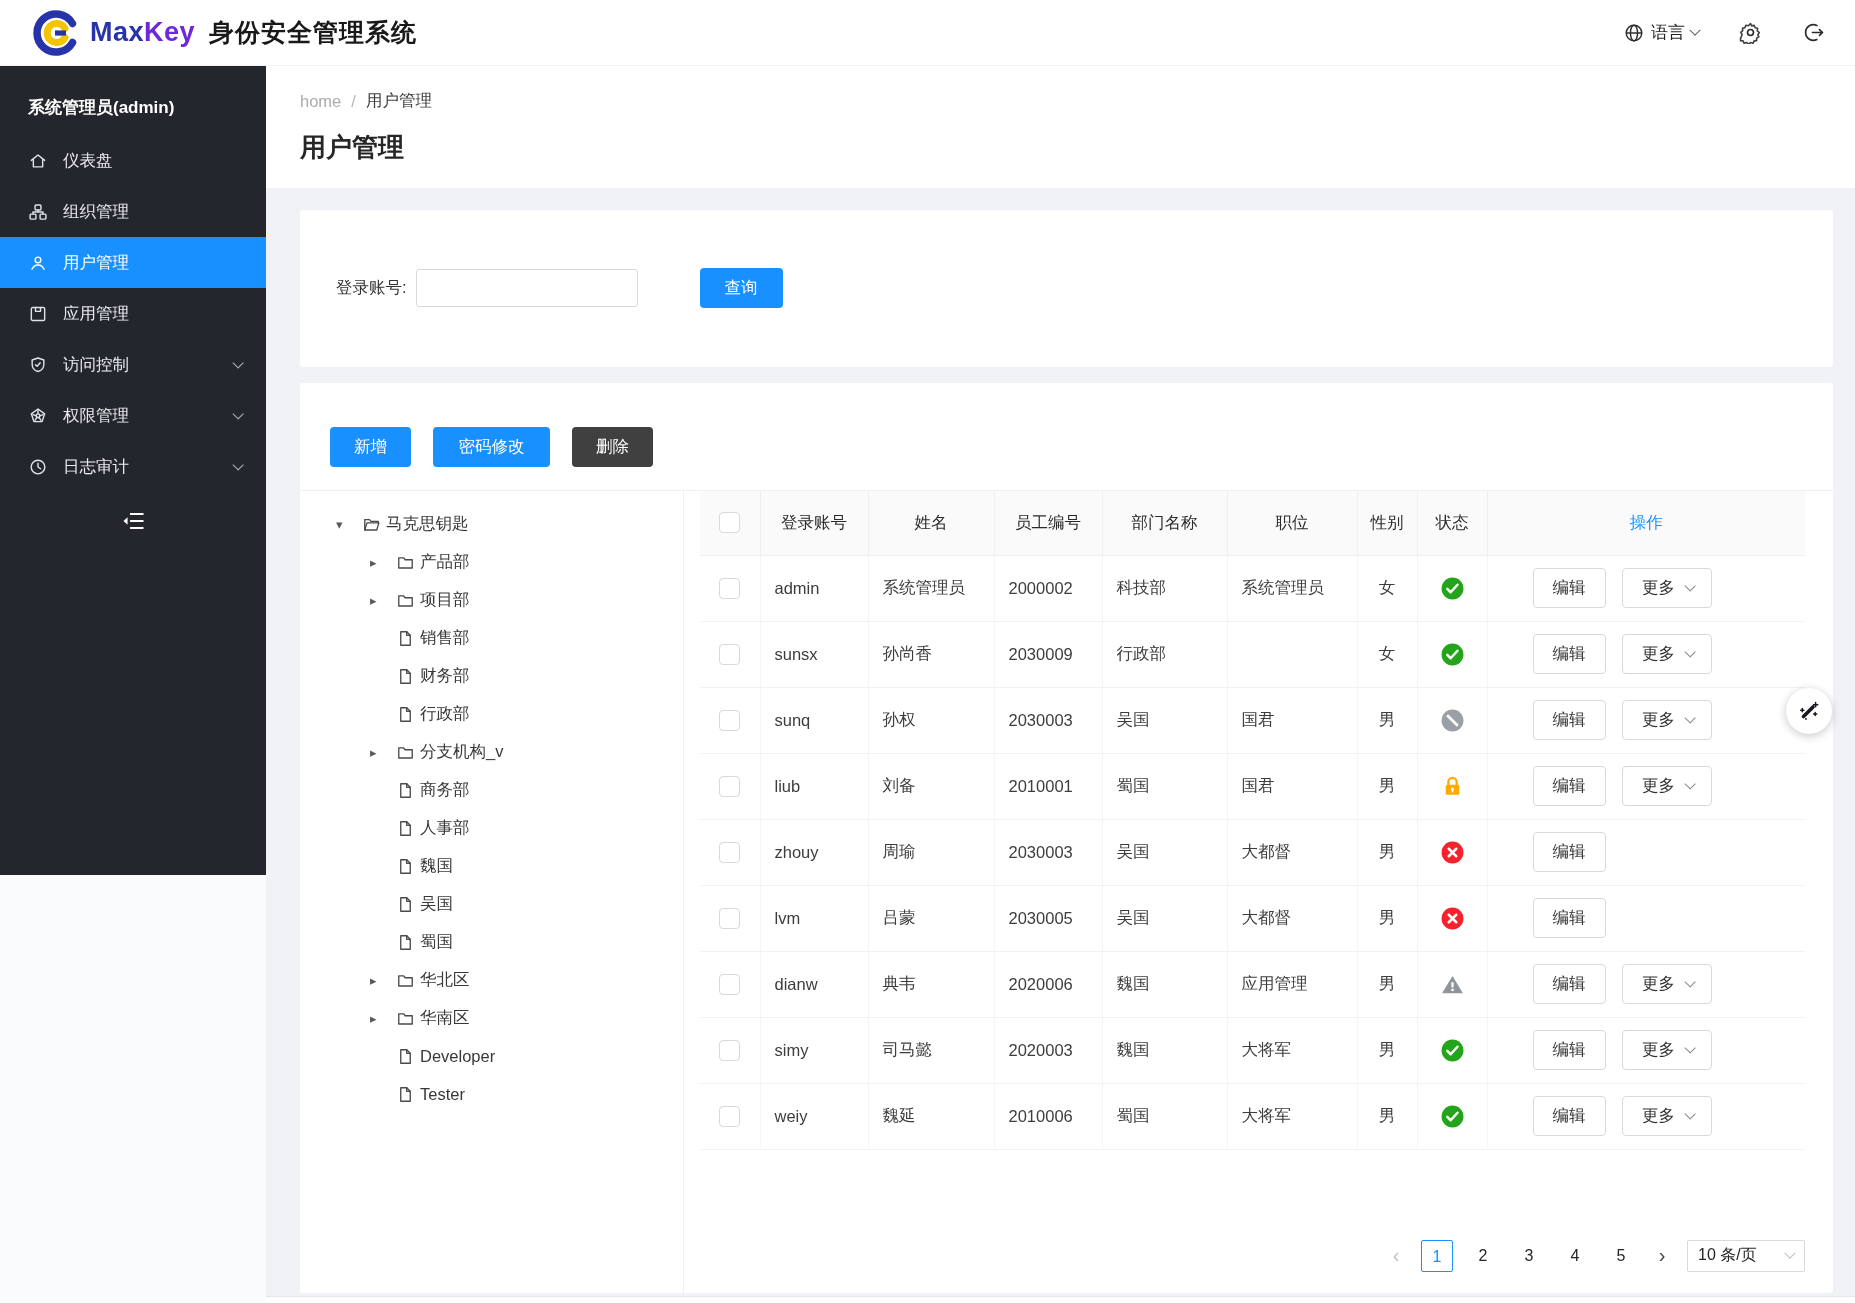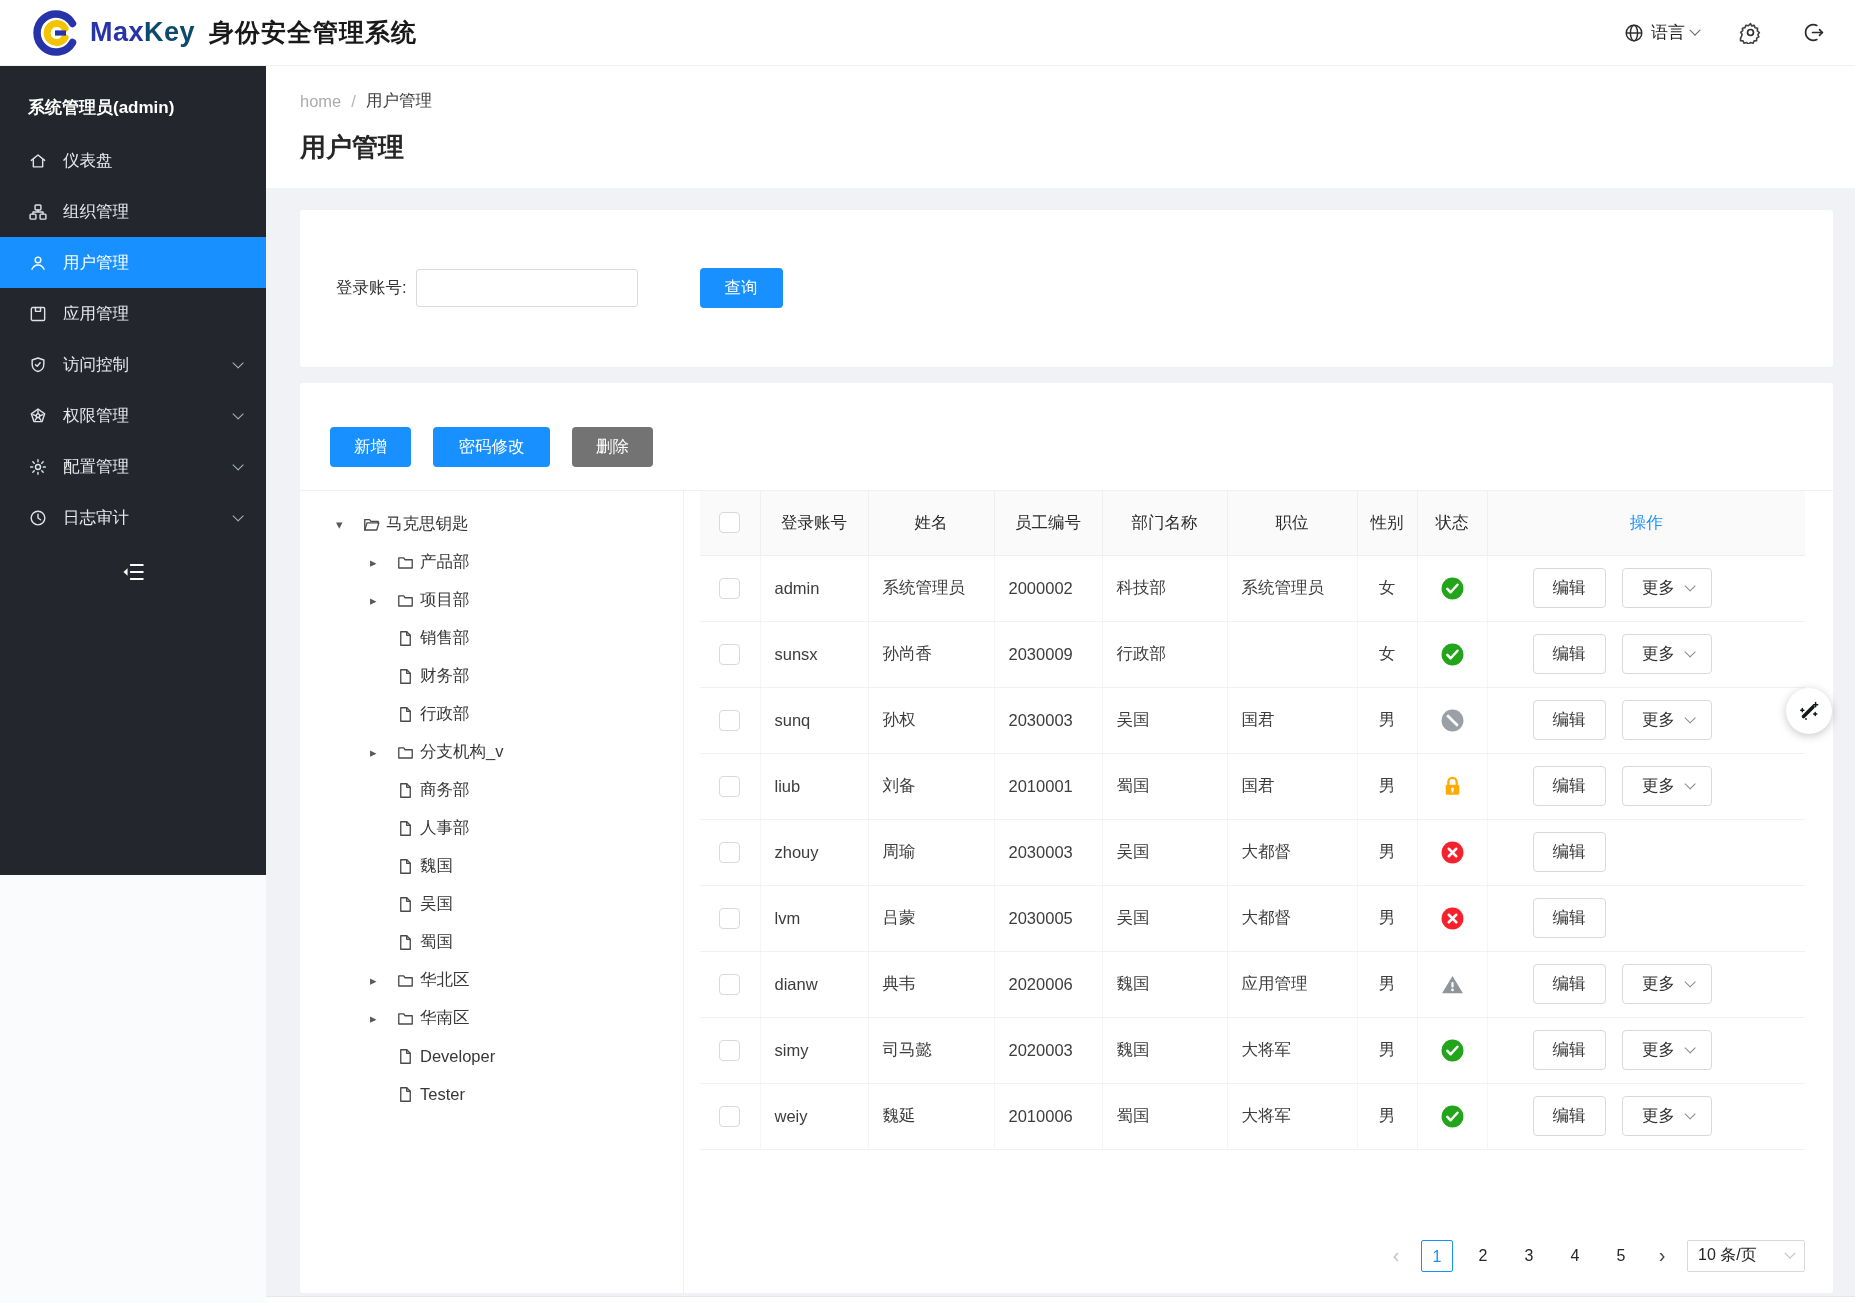--- a/index.html
+++ b/index.html
@@ -14,21 +14,21 @@
 
   
   .app-header {
     position:absolute; left:0; top:0; width:1855px; height:66px;
     background:#fff; display:flex; align-items:center;
     padding:0 30px 0 32px; border-bottom:1px solid #f2f2f2; z-index:5;
   }
   .logo-mark { width:48px; height:48px; }
   .brand-text { margin-left:10px; font-size:27px; font-weight:bold; letter-spacing:.5px; }
   .brand-max { color:#2733a8; }
-  .brand-key { color:#0c4a6e; }
+  .brand-key { color:#6d28d9; }
   .product-title { margin-left:14px; font-size:25px; font-weight:bold; color:#191919; letter-spacing:1px; }
   .header-right { margin-left:auto; display:flex; align-items:center; gap:40px; color:#2b2b2b; }
   .lang-group { display:flex; align-items:center; gap:6px; cursor:pointer; }
   .lang-group .i { width:22px; height:22px; }
   .lang-label { font-size:17px; color:#222; }
   .chev-down {
     width:8px; height:8px; border-right:1.6px solid #666; border-bottom:1.6px solid #666;
     transform:rotate(45deg) translate(-2px,-2px); display:inline-block;
   }
   .hdr-icon { width:23px; height:23px; cursor:pointer; color:#2b2b2b; }
@@ -70,21 +70,21 @@
     margin-left:9px; width:222px; height:38px; border:1px solid #d9d9d9; border-radius:3px;
     padding:0 10px; font-size:16px; font-family:inherit; outline:none; background:#fff;
   }
   .btn { border:none; border-radius:4px; color:#fff; font-size:16.5px; font-family:inherit; cursor:pointer;text-align:center; }
   .btn-query { margin-left:62px; width:83px; height:40px; background:#1890ff; }
 
   .main-card { left:34px; top:317px; width:calc(100% - 56px); height:910px; display:flex; flex-direction:column; }
   .toolbar { height:108px; padding:44px 0 0 30px; display:flex; gap:22px; border-bottom:1px solid #f0f0f0; }
   .btn-add { width:81px; height:40px; background:#1890ff; }
   .btn-pwd { width:117px; height:40px; background:#1890ff; }
-  .btn-del { width:81px; height:40px; background:#737373; }
+  .btn-del { width:81px; height:40px; background:#404040; }
 
   .content-row { flex:1; display:flex; min-height:0; }
 
   
   .tree-panel { width:384px; border-right:1px solid #f0f0f0; padding-top:14px; }
   .tree-node { height:38px; display:flex; align-items:center; cursor:pointer; color:#383838; }
   .tree-node.lvl0 { padding-left:36px; }
   .tree-node.lvl1 { padding-left:70px; }
   .tree-caret { width:26px; font-size:13px; color:#595959; }
   .tree-icon { width:24px; height:19px; color:#4a4a4a; }
@@ -247,30 +247,20 @@
   </div>
       <div class="nav-item">
     <span class="nav-icon i">
           <svg viewBox="0 0 24 24" fill="none" stroke="currentColor" stroke-width="1.7" stroke-linecap="round" stroke-linejoin="round">
             <path d="m12 3.6 8 5.8-3.1 9.3H7.1L4 9.4z"></path>
             <circle cx="12" cy="11.6" r="2.2"></circle>
             <path d="M12 5.4v4M6 10.4l3.9 1.5M18 10.4l-3.9 1.5M8.6 17l2.2-3.3M15.4 17l-2.2-3.3"></path>
           </svg>
         </span>
     <span class="nav-label">权限管理</span>
-    <span class="nav-chev"></span>
-  </div>
-      <div class="nav-item">
-    <span class="nav-icon i">
-          <svg viewBox="0 0 24 24" fill="none" stroke="currentColor" stroke-width="1.7" stroke-linecap="round" stroke-linejoin="round">
-            <circle cx="12" cy="12" r="3"></circle>
-            <path d="M12 3.2v2.4M12 18.4v2.4M3.2 12h2.4M18.4 12h2.4M5.8 5.8l1.7 1.7M16.5 16.5l1.7 1.7M18.2 5.8l-1.7 1.7M7.5 16.5l-1.7 1.7"></path>
-          </svg>
-        </span>
-    <span class="nav-label">配置管理</span>
     <span class="nav-chev"></span>
   </div>
       <div class="nav-item">
     <span class="nav-icon i">
           <svg viewBox="0 0 24 24" fill="none" stroke="currentColor" stroke-width="1.7" stroke-linecap="round" stroke-linejoin="round">
             <circle cx="12" cy="12" r="8.2"></circle>
             <path d="M12 7.4V12l3.1 2.1"></path>
           </svg>
         </span>
     <span class="nav-label">日志审计</span>

